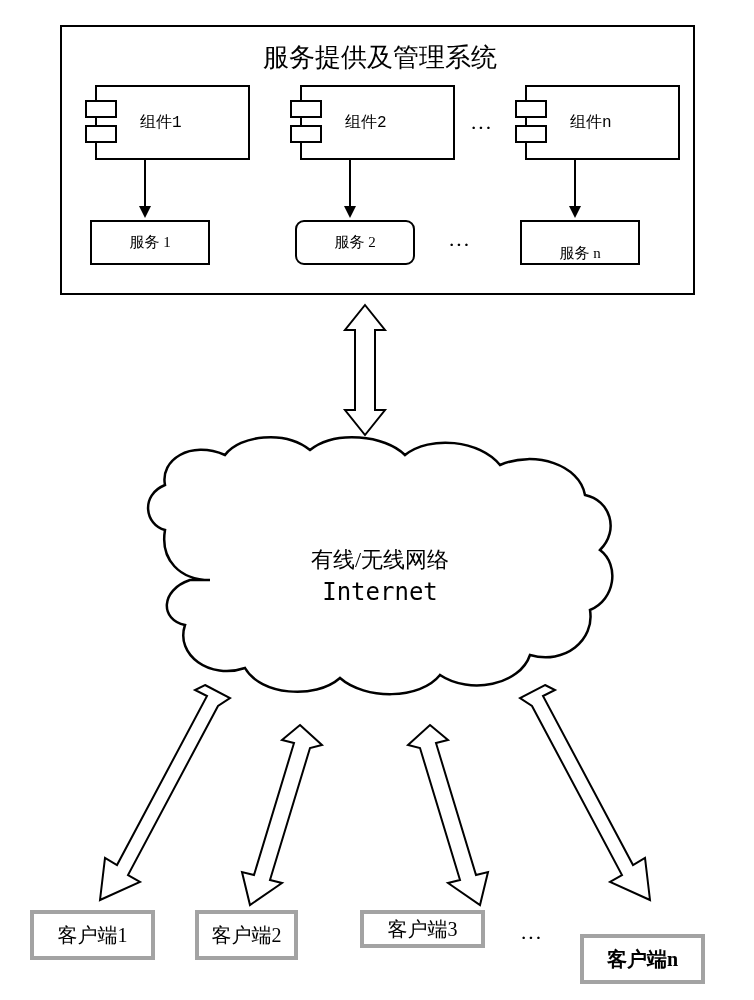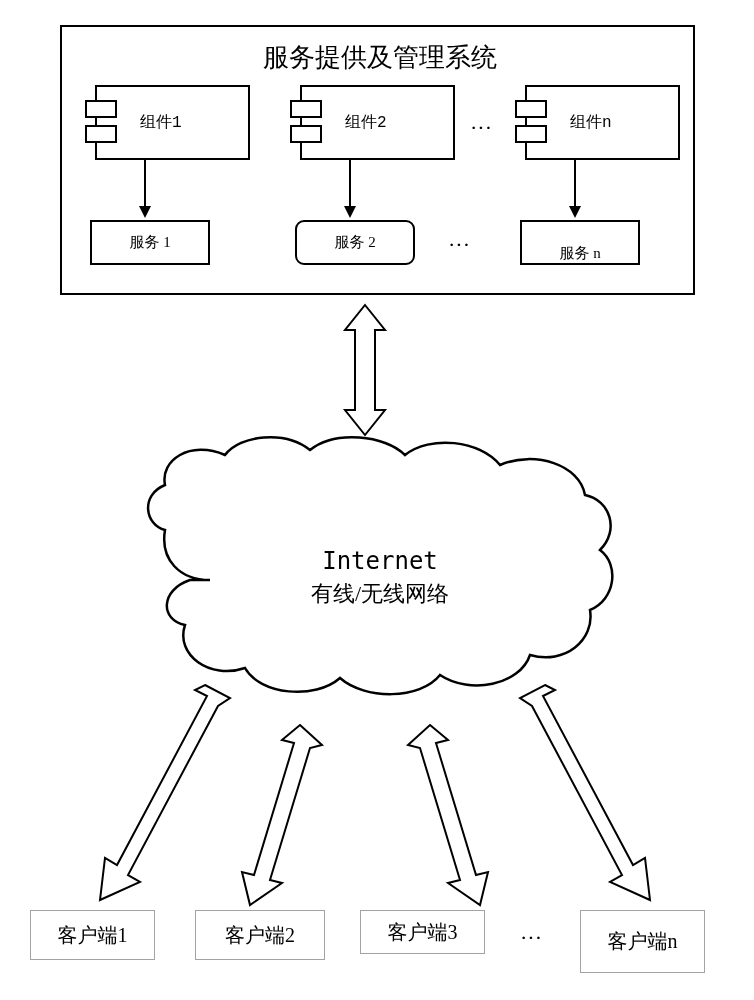--- a/index.html
+++ b/index.html
@@ -34,21 +34,21 @@
       border: 2px solid #000;
       background: #fff;
       display: flex;
       align-items: center;
       justify-content: center;
       font-size: 15px;
     }
     
     .client-box {
       position: absolute;
-      border: 1px solid #a3a3a3;
+      border: 4px solid #a3a3a3;
       background: #fff;
       display: flex;
       align-items: center;
       justify-content: center;
       font-size: 20px;
     }
     
     .dots {
       position: absolute;
       font-size: 22px;
@@ -135,22 +135,22 @@
            C 485 210, 455 235, 420 225
            C 410 255, 360 265, 330 245
            C 310 270, 255 270, 230 248
            C 205 270, 150 265, 135 238
            C 100 250, 65 225, 75 195
            C 50 190, 50 160, 80 150
            Z" fill="#fff" stroke="#000" stroke-width="2.5"></path>
 </svg>
 
 <div class="cloud-label" style="left:270px; top:545px; width:220px;">
+  <div>有线/无线网络</div>
   <div style="font-family: monospace; font-size:24px;">Internet</div>
-  <div>有线/无线网络</div>
 </div>
 
 <svg style="left:90px; top:680px;" width="150" height="230">
   <path d="M 115 5 L 140 18 L 128 26 L 38 195 L 50 202 L 10 220 L 15 178 L 27 185 L 117 16 L 105 10 Z" fill="#fff" stroke="#000" stroke-width="2"></path>
 </svg>
 
 <svg style="left:230px; top:720px;" width="100" height="190">
   <path d="M 70 5 L 92 25 L 80 28 L 40 160 L 52 163 L 20 185 L 12 152 L 24 155 L 64 23 L 52 20 Z" fill="#fff" stroke="#000" stroke-width="2"></path>
 </svg>
 
@@ -158,22 +158,22 @@
   <path d="M 30 5 L 48 20 L 36 23 L 76 155 L 88 152 L 80 185 L 48 163 L 60 160 L 20 28 L 8 25 Z" fill="#fff" stroke="#000" stroke-width="2"></path>
 </svg>
 
 <svg style="left:510px; top:680px;" width="160" height="230">
   <path d="M 35 5 L 45 10 L 33 16 L 123 185 L 135 178 L 140 220 L 100 202 L 112 195 L 22 26 L 10 18 Z" fill="#fff" stroke="#000" stroke-width="2"></path>
 </svg>
 
 <div class="client-box" style="left:30px; top:910px; width:125px; height:50px;">
     <span>客户端1</span>
   </div>
-<div class="client-box" style="left:195px; top:910px; width:130px; height:50px;">
+<div class="client-box" style="left:195px; top:910px; width:103px; height:50px;">
     <span>客户端2</span>
   </div>
-<div class="client-box" style="left:360px; top:910px; width:125px; height:44px;">
+<div class="client-box" style="left:360px; top:910px; width:125px; height:38px;">
     <span>客户端3</span>
   </div>
 <div class="dots" style="left:520px; top:925px;">···</div>
-<div class="client-box" style="left:580px; top:910px; width:125px; height:63px;">
+<div class="client-box" style="left:580px; top:934px; width:125px; height:50px;font-weight:bold;">
     <span>客户端n</span>
   </div>
 
 </body></html>

